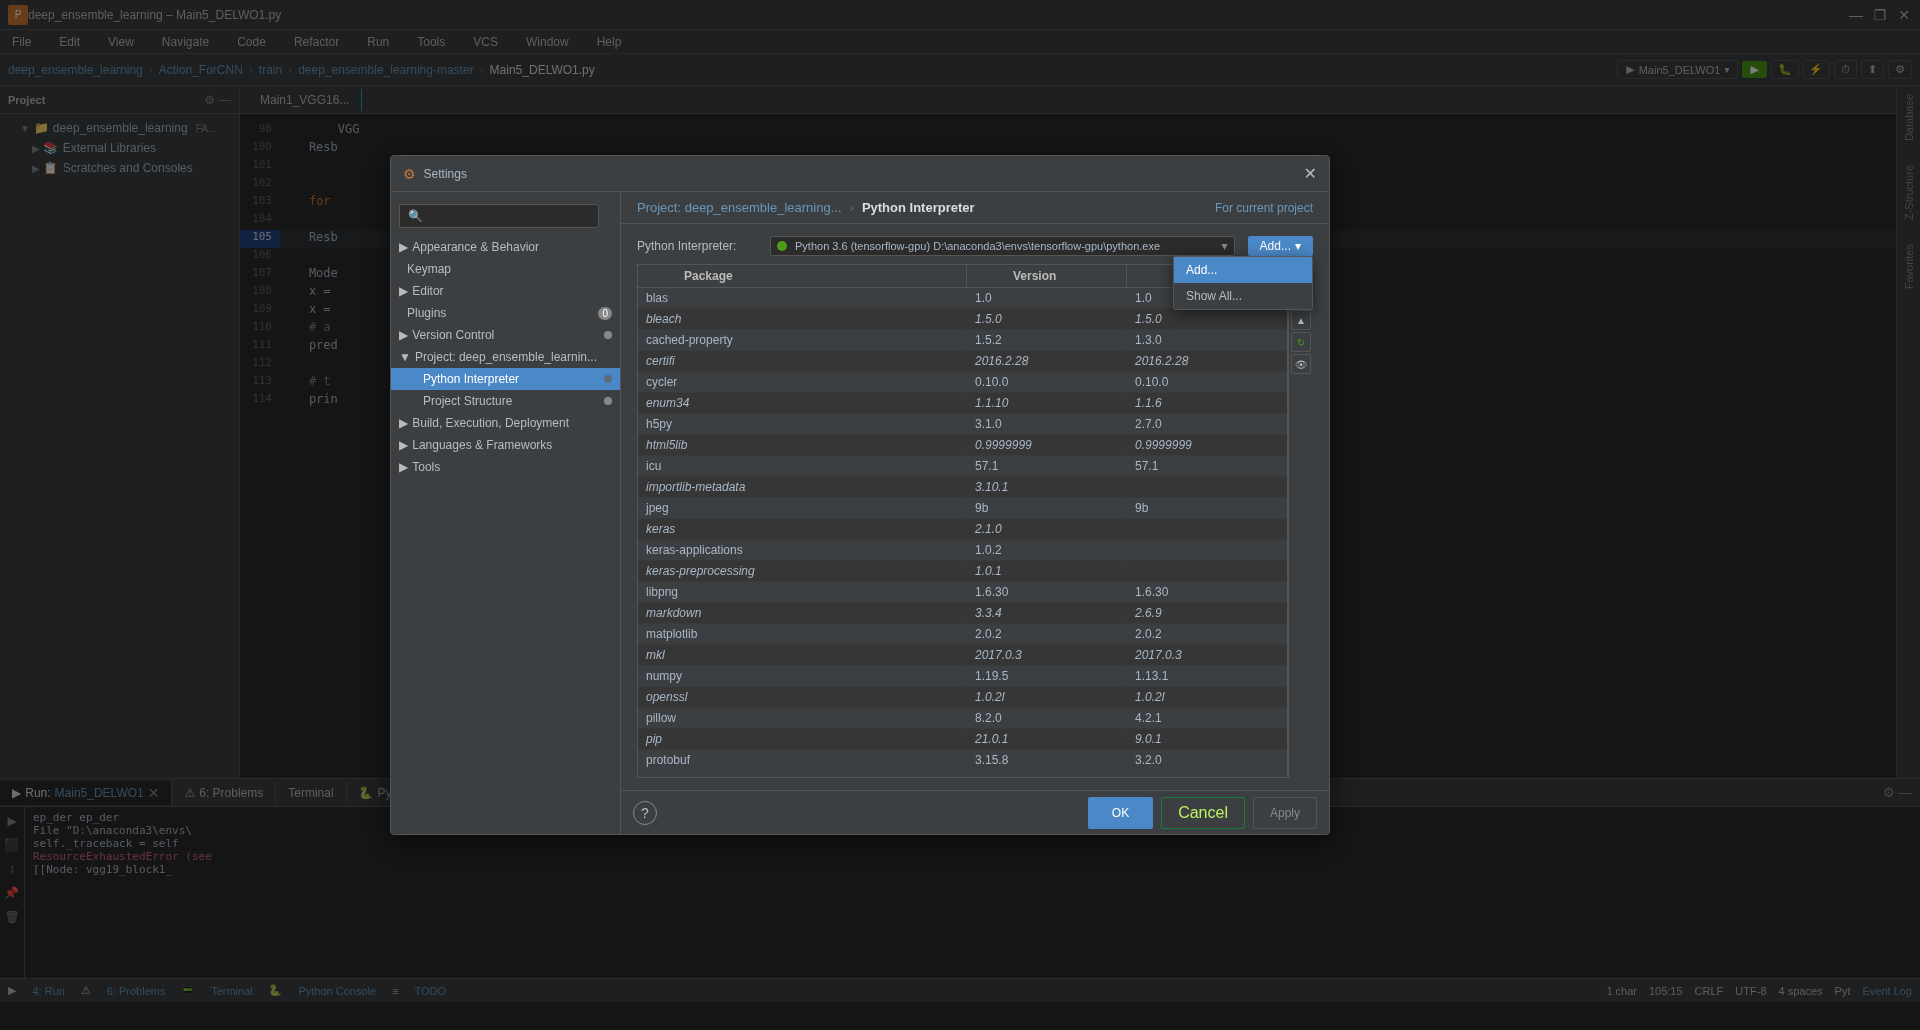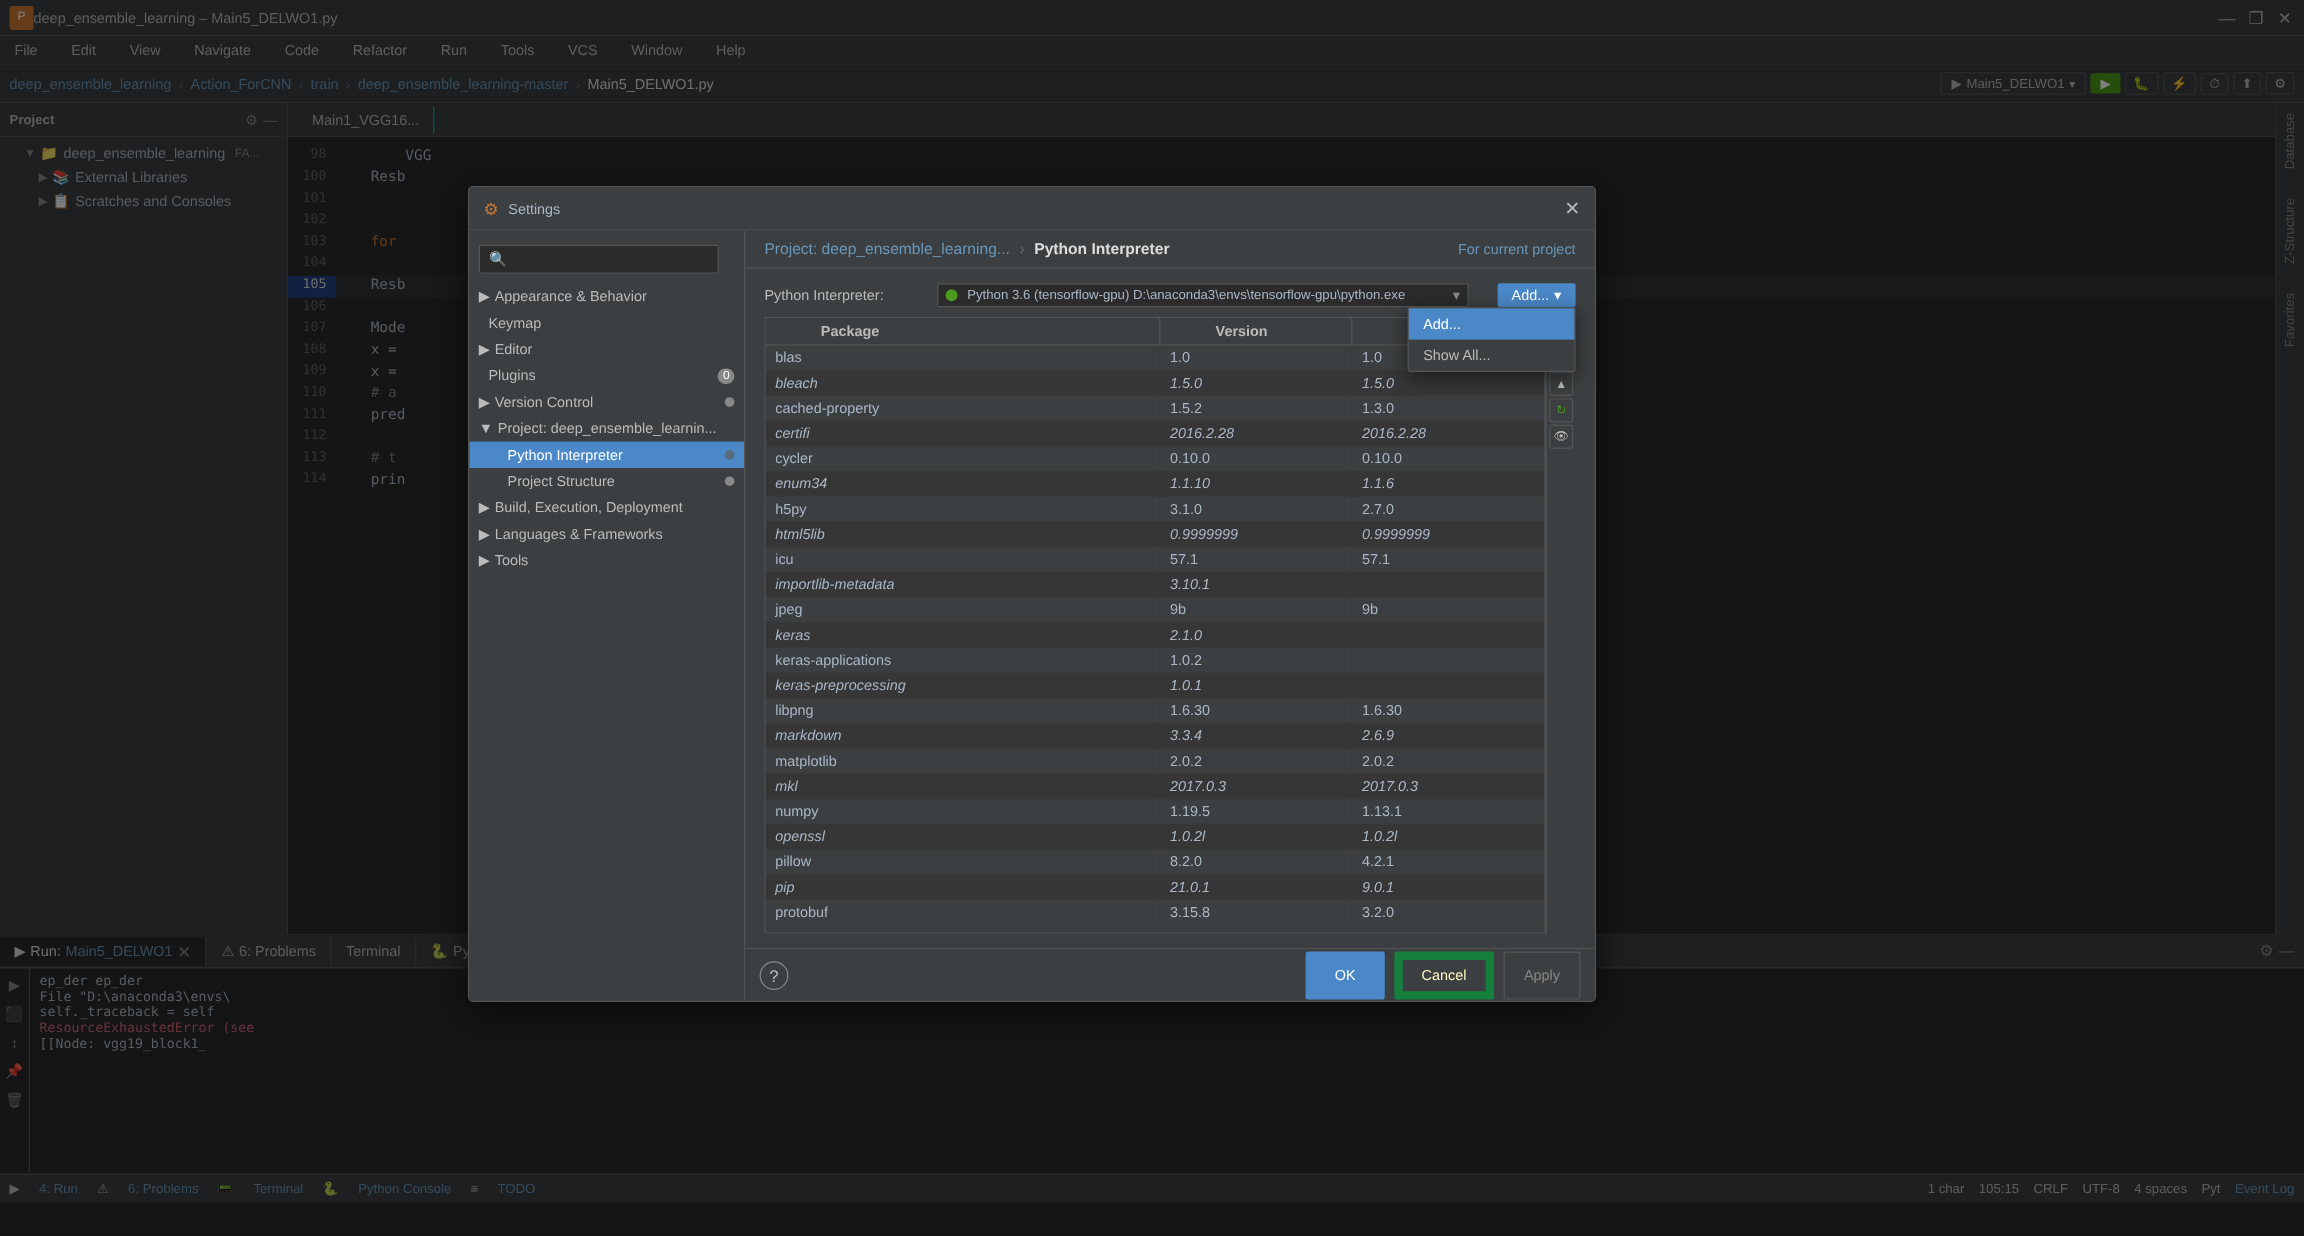--- a/index.html
+++ b/index.html
@@ -71,41 +71,41 @@
     .settings-nav-item.active { background: #4a88c7; color: white; }
     .settings-nav-section { padding: 4px 8px 4px 8px; cursor: pointer; font-size: 12px; color: #bbb; display: flex; align-items: center; gap: 4px; }
     .settings-nav-badge { background: #888; color: white; font-size: 10px; padding: 1px 4px; border-radius: 8px; }
     .settings-content { flex: 1; display: flex; flex-direction: column; overflow: hidden; }
     #settings-breadcrumb { height: 32px; border-bottom: 1px solid #555; display: flex; align-items: center; padding: 0 16px; gap: 8px; font-size: 13px; color: #bbb; }
     #settings-breadcrumb .bc-link { color: #6897bb; cursor: pointer; }
     #settings-breadcrumb .bc-sep { color: #666; }
     #settings-breadcrumb .bc-current { color: #ddd; font-weight: bold; }
     #settings-breadcrumb .bc-action { margin-left: auto; color: #6897bb; font-size: 12px; cursor: pointer; }
     #settings-main { flex: 1; padding: 12px 16px; overflow: hidden; display: flex; flex-direction: column; gap: 8px; }
-    .interpreter-row { display: flex; align-items: center; gap: 24px; }
+    .interpreter-row { display: flex; align-items: center; gap: 13px; }
     .interpreter-label { font-size: 12px; color: #bbb; min-width: 120px; }
     .add-btn-dropdown { background: #4a88c7; border: none; color: white; padding: 3px 12px; border-radius: 2px; cursor: pointer; font-size: 12px; display: flex; align-items: center; gap: 4px; }
 
     
     #packages-table { flex: 1; border: 1px solid #555; overflow: hidden; display: flex; flex-direction: column; position: relative; }
     .table-header { display: grid; grid-template-columns: 1fr 160px 160px; background: #3c3f41; border-bottom: 1px solid #555; }
     .th { padding: 4px 8px; font-size: 12px; color: #bbb; font-weight: bold; border-right: 1px solid #555; cursor: pointer; margin-left: 38px; }
     .th:last-child { border-right: none; }
     .table-body { flex: 1; overflow-y: auto; }
     .table-row { display: grid; grid-template-columns: 1fr 160px 160px; border-bottom: 1px solid #3a3a3a; }
     .table-row.alt { background: #363636; font-style: italic; }
     .td { padding: 3px 8px; font-size: 12px; color: #a9b7c6; border-right: 1px solid #3a3a3a; }
     .td:last-child { border-right: none; }
 
     
     #settings-footer { height: 44px; background: #3c3f41; border-top: 1px solid #555; display: flex; align-items: center; justify-content: space-between; padding: 0 12px; border-radius: 0 0 4px 4px; }
     .footer-help { background: transparent; border: none; color: #bbb; font-size: 14px; cursor: pointer; width: 24px; height: 24px; border-radius: 50%; border: 1px solid #888; display: flex; align-items: center; justify-content: center; }
     .footer-buttons { display: flex; gap: 8px; }
     .btn-ok { background: #4a88c7; border: none; color: white; padding: 6px 24px; border-radius: 2px; cursor: pointer; font-size: 12px; }
-    .btn-cancel { background: transparent; border: 7px solid #15803d; color: #fef9c3; padding: 6px 16px; border-radius: 2px; cursor: pointer; font-size: 12px; }
+    .btn-cancel { background: transparent; border: 1px solid #15803d; color: #bef264; padding: 6px 16px; border-radius: 2px; cursor: pointer; font-size: 16px; }
     .btn-apply { background: transparent; border: 1px solid #555; color: #888; padding: 6px 16px; border-radius: 2px; cursor: pointer; font-size: 12px; }
 
     
     #add-dropdown { position: absolute; background: #3c3f41; border: 1px solid #555; border-radius: 2px; box-shadow: 0 4px 16px rgba(0,0,0,0.5); z-index: 200; width: 140px; }
     .dropdown-item { padding: 6px 12px; font-size: 12px; color: #bbb; cursor: pointer; }
     .dropdown-item.selected-drop { background: #4a88c7; color: white; }
 
     
     .packages-wrapper { position: relative; display: flex; gap: 0; flex: 1; overflow: hidden; }
     .packages-side { display: flex; flex-direction: column; padding: 2px; gap: 2px; border-left: 1px solid #555; background: #3c3f41; }

